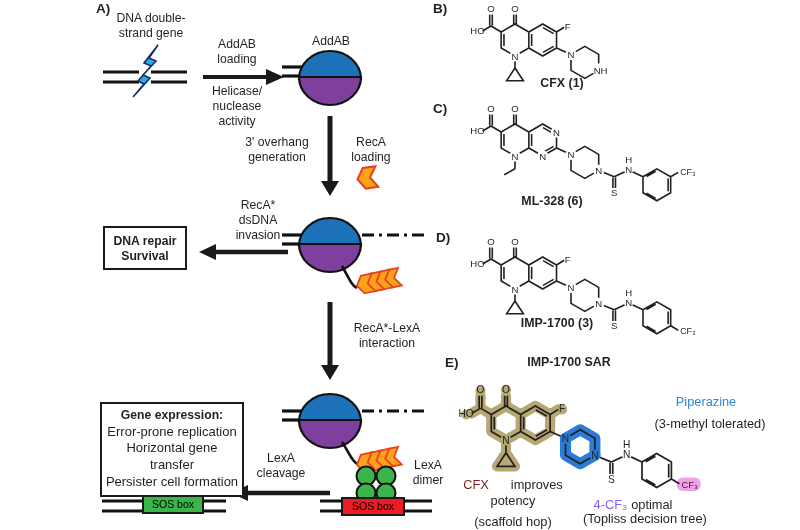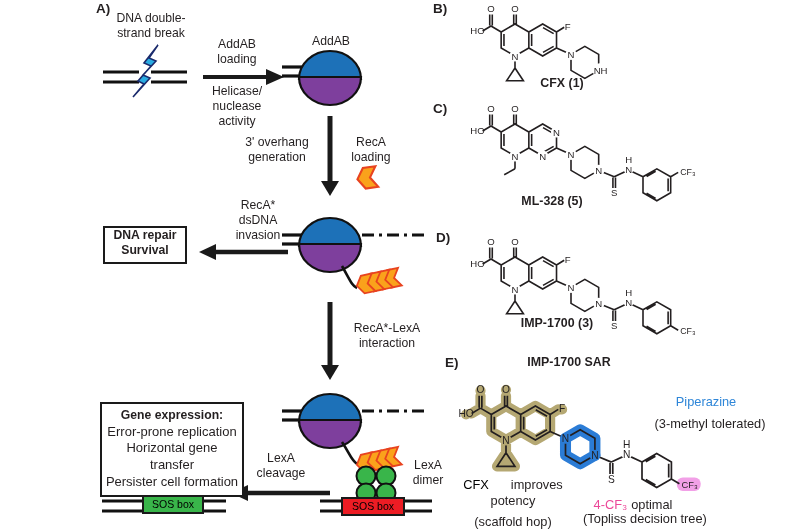--- a/index.html
+++ b/index.html
@@ -8,22 +8,22 @@
   #gfx{position:absolute;left:0;top:0;}
   .lbl{position:absolute;white-space:pre-line;text-align:center;line-height:1.24;
        font-size:12.2px;color:#231f20;}
   .bold{font-weight:bold;}
   .panel-letter{font-weight:bold;font-size:13.5px;white-space:nowrap;}
   .cname{font-weight:bold;font-size:12.4px;}
   .outbox{position:absolute;border:2.5px solid #1a1a1a;background:#fff;text-align:center;}
   .sosbox{position:absolute;border:2px solid #1a1a1a;text-align:center;
           font-size:10.5px;line-height:14px;color:#000;}
   .c-blue{color:#2e86d8;}
-  .c-tan{color:#000000;}
-  .c-pink{color:#ec4899;}
+  .c-tan{color:#7f1d1d;}
+  .c-pink{color:#8b5cf6;}
   .fs128{font-size:12.8px;}
   .gx-body{font-size:13px;line-height:1.28;white-space:pre-line;}
   .gx-title{font-size:12.2px;font-weight:bold;line-height:1.3;}
   svg text{font-family:"Liberation Sans","DejaVu Sans",sans-serif;font-size:12px;
            fill:#231f20;text-anchor:middle;}
   svg text.st{text-anchor:start;font-size:11px;}
   svg .bond{stroke:#231f20;stroke-width:2;fill:none;}
   svg .dna{stroke:#111;stroke-width:3.2;}
   svg .arrow{stroke:#1a1a1a;fill:none;}
   svg .ahead{fill:#1a1a1a;stroke:none;}
@@ -201,35 +201,35 @@
     <text x="164.6" y="102.5" fill="#0e3a66">N</text>
     <text x="184" y="130">S</text>
     <text x="202" y="101.5">N</text>
     <text x="202" y="89">H</text>
     <text x="266.5" y="136.5" class="st" fill="#c436b4">CF₃</text>
   </g>
 </svg>
 
 <div class="lbl panel-letter" style="left:96px;top:1px;">A)</div>
 <div class="lbl" style="left:98px;top:11px;width:106px;">DNA double-
-strand break</div>
+strand gene</div>
 <div class="lbl" style="left:197px;top:37px;width:80px;">AddAB
 loading</div>
 <div class="lbl" style="left:197px;top:84px;width:80px;">Helicase/
 nuclease
 activity</div>
 <div class="lbl" style="left:299px;top:34px;width:64px;">AddAB</div>
 <div class="lbl" style="left:235px;top:135px;width:84px;">3' overhang
 generation</div>
 <div class="lbl" style="left:338px;top:135px;width:66px;">RecA
 loading</div>
 <div class="lbl" style="left:224px;top:198px;width:68px;">RecA*
 dsDNA
 invasion</div>
-<div class="outbox lbl bold" style="left:103px;top:226px;width:80px;padding:0 0 4px 0;">DNA repair
+<div class="outbox lbl bold" style="left:103px;top:226px;width:80px;padding:6px 0 4px 0;">DNA repair
 Survival</div>
 <div class="lbl" style="left:340px;top:321px;width:94px;">RecA*-LexA
 interaction</div>
 <div class="lbl" style="left:248px;top:451px;width:66px;">LexA
 cleavage</div>
 <div class="lbl" style="left:402px;top:458px;width:52px;">LexA
 dimer</div>
 
 <div class="outbox" style="left:100px;top:402px;width:138px;padding:4px 1px 5px 1px;">
   <div class="gx-title">Gene expression:</div>
@@ -238,21 +238,21 @@
 Persister cell formation</div>
 </div>
 
 <div class="sosbox" style="left:142px;top:495px;width:58px;height:15px;background:#39b54a;">SOS box</div>
 <div class="sosbox" style="left:341px;top:497px;width:60px;height:15px;background:#ed1c24;">SOS box</div>
 
 <div class="lbl panel-letter" style="left:433px;top:1px;">B)</div>
 <div class="lbl cname" style="left:512px;top:76px;width:100px;">CFX (1)</div>
 
 <div class="lbl panel-letter" style="left:433px;top:101px;">C)</div>
-<div class="lbl cname" style="left:502px;top:194px;width:100px;">ML-328 (5)</div>
+<div class="lbl cname" style="left:502px;top:194px;width:100px;">ML-328 (6)</div>
 
 <div class="lbl panel-letter" style="left:436px;top:230px;">D)</div>
 <div class="lbl cname" style="left:502px;top:316px;width:110px;">IMP-1700 (3)</div>
 
 <div class="lbl panel-letter" style="left:445px;top:355px;">E)</div>
 <div class="lbl cname" style="left:516px;top:355px;width:106px;">IMP-1700 SAR</div>
 
 <div class="lbl fs128 c-blue" style="left:655px;top:394px;width:102px;">Piperazine</div>
 <div class="lbl fs128" style="left:640px;top:416px;width:140px;">(3-methyl tolerated)</div>
 

